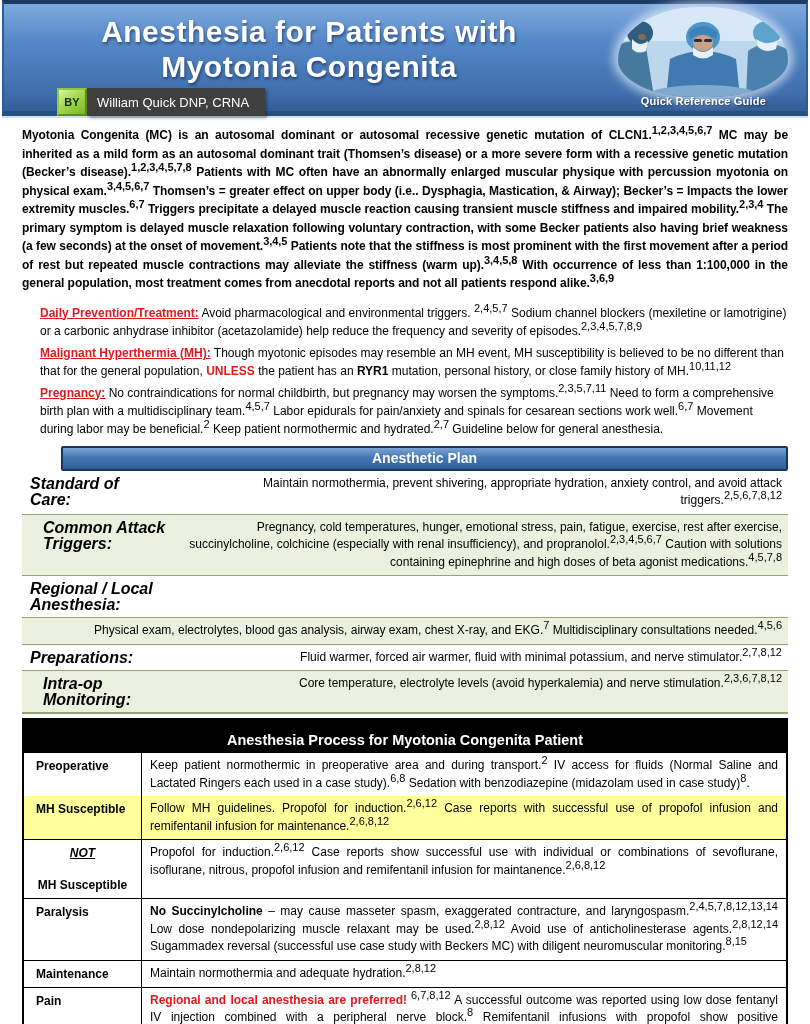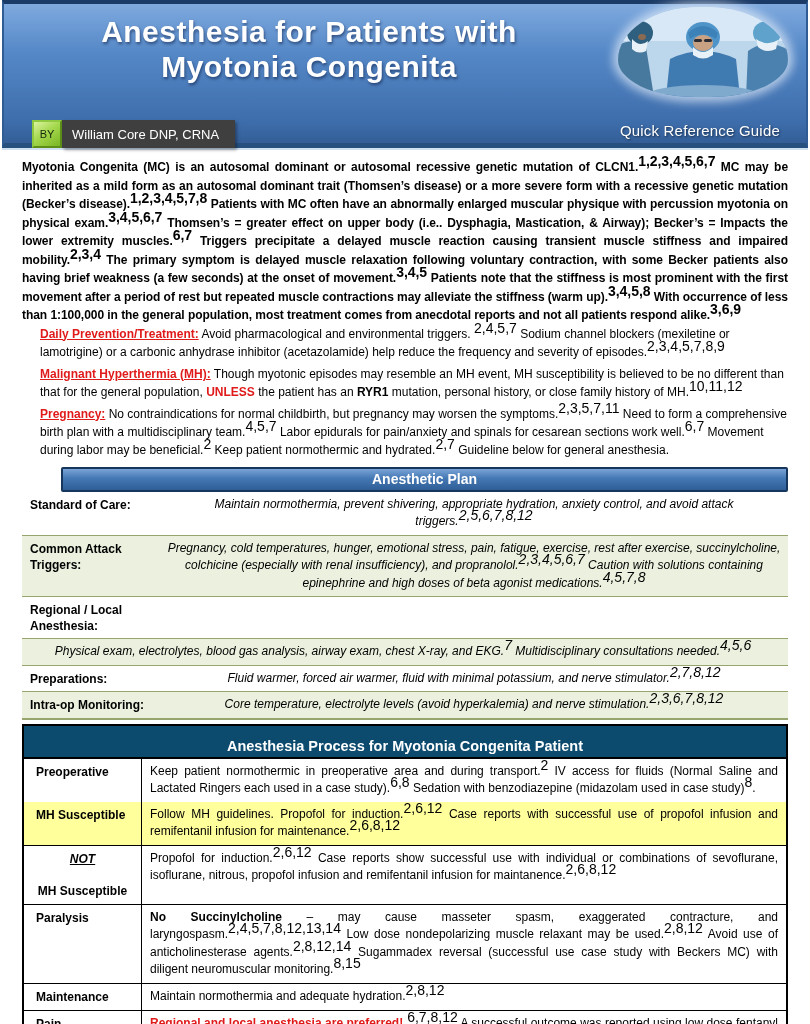--- a/index.html
+++ b/index.html
@@ -2,88 +2,88 @@
 <html><head>
 <meta charset="utf-8">
 <style>
   * { margin:0; padding:0; box-sizing:border-box; }
   html,body { width:810px; background:#fff; font-family:"Liberation Sans",sans-serif; color:#000; }
   body { height:1024px; overflow:hidden; }
   .page { position:relative; width:810px; height:1024px; }
 
   
   .header {
-    position:relative; margin:0 2px; height:148px;
+    position:relative; margin:0 2px; height:116px;
     background:linear-gradient(180deg,#7ea9de 0%,#5588c7 35%,#3e6dab 85%,#335e97 100%);
     border-top:4px solid #1b3a66;
     border-left:2px solid #2f5c94; border-right:2px solid #2f5c94;
     border-bottom:5px solid #27507f;
     box-shadow:0 2px 0 #cfe0f0;
   }
   .title {
     position:absolute; left:55px; top:10px; width:500px; text-align:center;
     font-size:30px; font-weight:bold; color:#fff; line-height:1.18; letter-spacing:.5px;
     text-shadow:1px 2px 3px rgba(8,22,60,.55);
   }
   .photo-blob {
     position:absolute; right:18px; top:3px; width:170px; height:90px;
     border-radius:48% 48% 46% 46% / 60% 60% 42% 42%;
     overflow:hidden; box-shadow:0 0 10px 5px rgba(235,243,252,.65);
   }
   .photo-blob svg { display:block; width:100%; height:100%; }
   .qrg {
-    position:absolute; right:26px; bottom:4px; font-size:15px; font-weight:normal; color:#fff;
+    position:absolute; right:40px; bottom:4px; font-size:11px; font-weight:bold; color:#fff;
     text-shadow:1px 1px 2px rgba(0,0,0,.55); letter-spacing:.2px;
   }
   .byline { position:absolute; left:28px; bottom:-5px; display:flex; align-items:stretch; height:28px; }
   .by-badge {
     width:30px; background:linear-gradient(145deg,#dcf4a0 0%,#a5d84e 45%,#79b622 100%);
     border:2px solid #8fc93f; border-right-color:#5d8f18; border-bottom-color:#5d8f18;
-    color:#15270a; font-weight:normal; font-size:11px;
-    display:flex; align-items:center; justify-content:center;
+    color:#15270a; font-weight:bold; font-size:11px;
+    display:flex; align-items:center; justify-content:center;margin-left:25px;
   }
   .author-box {
     background:#3f3f3f; color:#fff; font-size:13px; padding:0 16px 0 10px;
     display:flex; align-items:center; box-shadow:2px 2px 3px rgba(0,0,0,.35);
   }
 
   
   .content { padding:0 22px; }
   .intro {
     margin-top:10px; font-weight:bold; font-size:12px; line-height:18.5px;
     text-align:justify; letter-spacing:-0.05px;
   }
-  .sections { margin-top:0; padding-left:18px; }
+  .sections { margin-top:11px; padding-left:18px; }
   .section-para { font-size:12px; line-height:18px; margin-bottom:4px; text-align:left; }
 
   .seg-n { font-weight:normal; }
   .seg-b { font-weight:bold; }
   .seg-r { font-weight:bold; color:#e01a1a; }
   .seg-rl { font-weight:bold; color:#e01a1a; text-decoration:underline; }
   .seg-bi { font-weight:bold; font-style:italic; text-decoration:underline; }
-  sup.seg-s { font-size:14px; line-height:0; font-weight:normal; }
+  sup.seg-s { font-size:11px; line-height:0; font-weight:normal; }
   .intro sup.seg-s { font-weight:bold; }
 
   
   .plan-table { margin-top:8px; border-bottom:2px solid #95a56d; }
   .plan-title {
     background:linear-gradient(180deg,#7aa3d6 0%,#4478b4 45%,#2f5e97 100%);
     border:2px solid #17365d; color:#fff; font-weight:bold; text-align:center;
     font-size:14px; padding:2px 0 3px; border-radius:2px;margin-left:39px;
   }
   .plan-row { display:flex; border-top:1.5px solid #95a56d; }
   .plan-row:first-of-type { border-top:none; }
-  .plan-row.shaded { background:#ebf1de; }
-  .plan-label { width:142px; flex:none; font-weight:bold; font-size:12px; line-height:16px; padding:5px 6px 4px 8px; }
-  .plan-content { flex:1; font-size:12px; line-height:17.5px; padding:4px 6px 4px 2px; text-align:center;font-style:italic; }
+  .plan-row.shaded { background:#ebf1de;padding-left:13px; }
+  .plan-label { width:142px; flex:none; font-weight:bold; font-size:16px; line-height:16px; padding:5px 6px 4px 8px;font-style:italic; }
+  .plan-content { flex:1; font-size:12px; line-height:17.5px; padding:4px 6px 4px 2px; text-align:right; }
 
   
   .process-table { margin-top:4px; border:2px solid #000; }
   .process-title {
-    background:#0c4a6e; color:#fff; font-weight:bold; text-align:center;
+    background:#000000; color:#fff; font-weight:bold; text-align:center;
     font-size:14.5px; padding:12px 0 3px; border-bottom:1.5px solid #000;
   }
   .proc-row { display:flex; border-top:1.5px solid #000; }
   .proc-row:nth-of-type(2) { border-top:none; }
   .proc-row.bg-yellow { background:#ffff9c; }
   .proc-label {
     width:118px; flex:none; border-right:1.5px solid #000; font-weight:bold;
     font-size:12px; line-height:16px; padding:5px 4px 5px 12px;
     display:flex; flex-direction:column; justify-content:flex-start;
   }
@@ -122,21 +122,21 @@
         <path d="M128,90 L130,44 Q150,30 172,44 L175,90 Z" fill="#4a81ae"></path>
         <ellipse cx="149" cy="26" rx="14" ry="12" fill="#5fa3cd"></ellipse>
         <path d="M138,32 q11,8 22,1 l-2,9 q-10,5 -18,-2 Z" fill="#e8f1f8"></path>
 
         <ellipse cx="85" cy="88" rx="55" ry="10" fill="#7fa9cd"></ellipse>
       </svg>
     </div>
     <div class="qrg">Quick Reference Guide</div>
     <div class="byline">
       <div class="by-badge">BY</div>
-      <div class="author-box">William Core DNP, CRNA</div>
+      <div class="author-box">William Quick DNP, CRNA</div>
     </div>
   </div>
 
   <div class="content">
 
     <div class="intro"><span class="seg-b">Myotonia Congenita (MC) is an autosomal dominant or autosomal recessive genetic mutation of CLCN1.</span><sup class="seg-s">1,2,3,4,5,6,7</sup><span class="seg-b"> MC may be inherited as a mild form as an autosomal dominant trait (Thomsen’s disease) or a more severe form with a recessive genetic mutation (Becker’s disease).</span><sup class="seg-s">1,2,3,4,5,7,8</sup><span class="seg-b"> Patients with MC often have an abnormally enlarged muscular physique with percussion myotonia on physical exam.</span><sup class="seg-s">3,4,5,6,7</sup><span class="seg-b"> Thomsen’s = greater effect on upper body (i.e.. Dysphagia, Mastication, &amp; Airway); Becker’s = Impacts the lower extremity muscles.</span><sup class="seg-s">6,7</sup><span class="seg-b"> Triggers precipitate a delayed muscle reaction causing transient muscle stiffness and impaired mobility.</span><sup class="seg-s">2,3,4</sup><span class="seg-b"> The primary symptom is delayed muscle relaxation following voluntary contraction, with some Becker patients also having brief weakness (a few seconds) at the onset of movement.</span><sup class="seg-s">3,4,5</sup><span class="seg-b"> Patients note that the stiffness is most prominent with the first movement after a period of rest but repeated muscle contractions may alleviate the stiffness (warm up).</span><sup class="seg-s">3,4,5,8</sup><span class="seg-b">  With occurrence of less than 1:100,000 in the general population, most treatment comes from anecdotal reports and not all patients respond alike.</span><sup class="seg-s">3,6,9</sup></div>
 
     <div class="sections" id="sections">
         <div class="section-para"><span class="seg-rl">Daily Prevention/Treatment:</span><span><span class="seg-n"> Avoid pharmacological and environmental triggers. </span><sup class="seg-s">2,4,5,7</sup><span class="seg-n"> Sodium channel blockers (mexiletine or lamotrigine) or a carbonic anhydrase inhibitor (acetazolamide) help reduce the frequency and severity of episodes.</span><sup class="seg-s">2,3,4,5,7,8,9</sup></span></div>
         <div class="section-para"><span class="seg-rl">Malignant Hyperthermia (MH):</span><span><span class="seg-n"> Though myotonic episodes may resemble an MH event, MH susceptibility is believed to be no different than that for the general population, </span><span class="seg-r">UNLESS</span><span class="seg-n"> the patient has an </span><span class="seg-b">RYR1</span><span class="seg-n"> mutation, personal history, or close family history of MH.</span><sup class="seg-s">10,11,12</sup></span></div>

